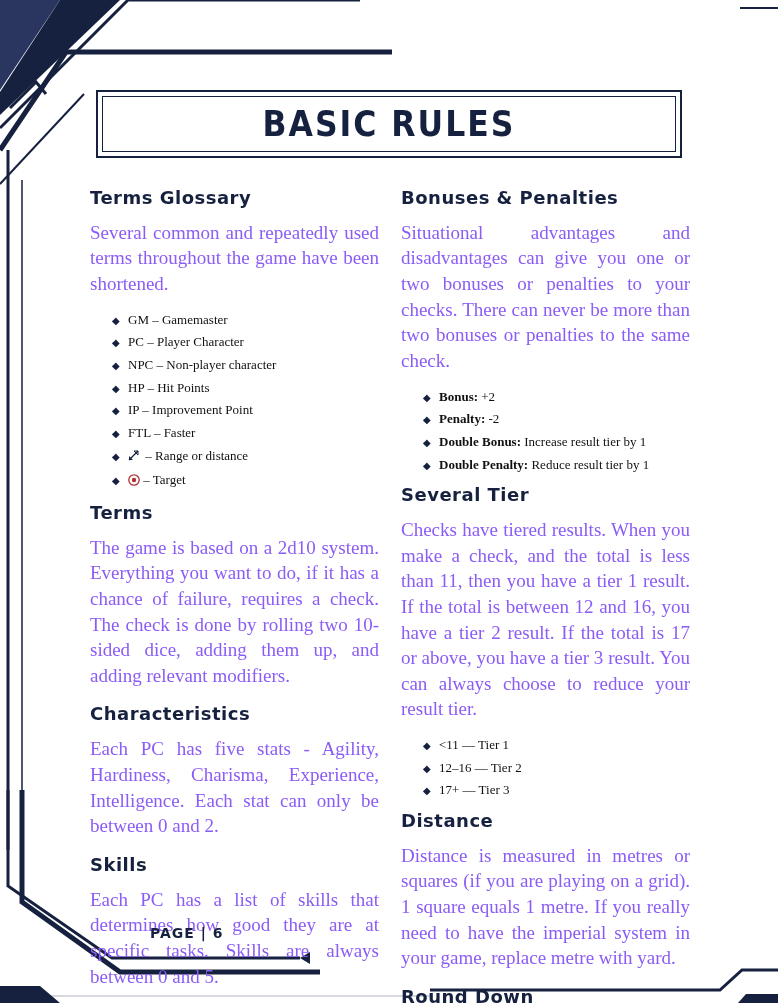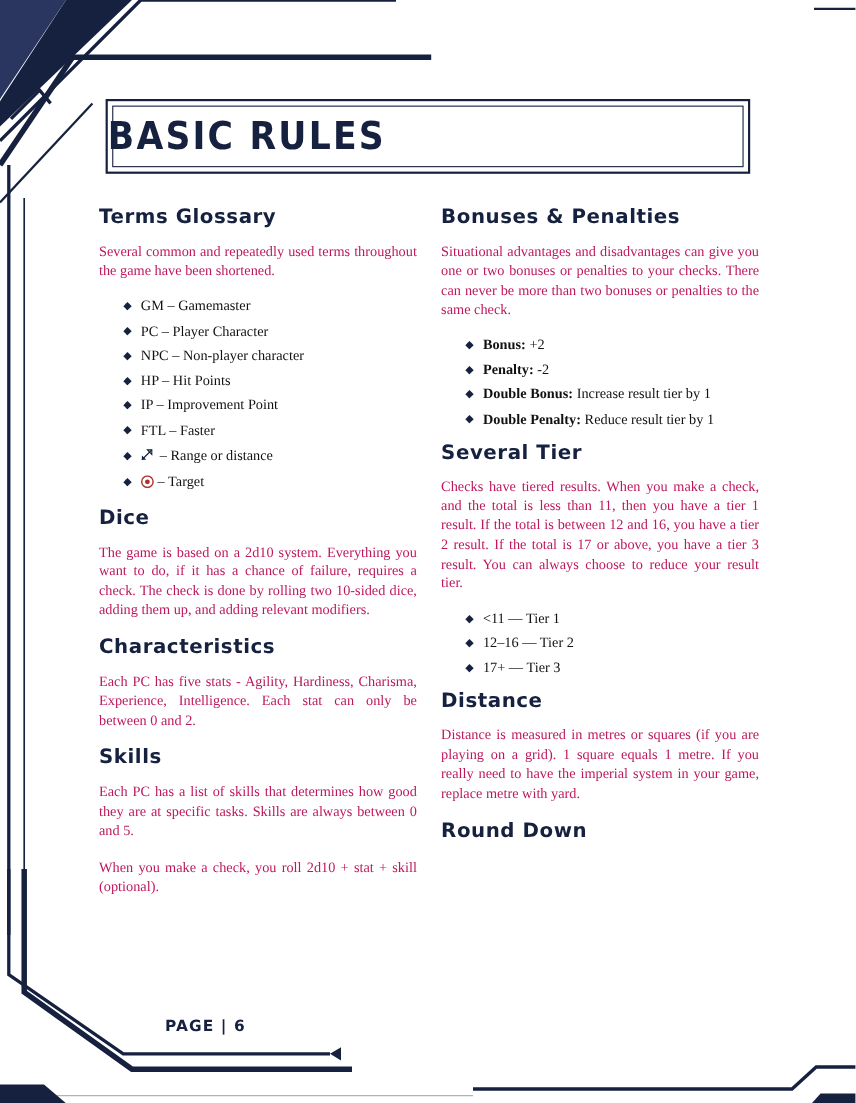--- a/index.html
+++ b/index.html
@@ -44,21 +44,21 @@
     bottom: 4px;
     border: 1px solid #16213f;
     box-sizing: border-box;
   }
   #title-text {
     position: absolute;
     left: 0;
     right: 0;
     top: 50%;
     transform: translateY(-50%);
-    text-align: left;
+    text-align: center;
     font-family: "DejaVu Sans", sans-serif;
     font-weight: bold;
     font-size: 35px;
     letter-spacing: 2px;
     color: #16213f;
     font-stretch: condensed;
   }
 
   
   #content {
@@ -80,25 +80,25 @@
     letter-spacing: 0.5px;
     color: #16213f;
     margin: 0 0 12px 0;
     line-height: 1.1;
   }
   .col > h2.sec + p { margin-top: 0; }
   .col > *:first-child { margin-top: 0; }
 
   p.body {
     font-family: "Liberation Serif", serif;
-    font-size: 13px;
+    font-size: 19px;
     line-height: 1.35;
     text-align: justify;
     margin: 0 0 16px 0;
-    color: #be185d;
+    color: #8b5cf6;
   }
 
   ul.bullets {
     list-style: none;
     margin: 0 0 14px 0;
     padding: 0 0 0 22px;
   }
   ul.bullets li {
     font-family: "Liberation Serif", serif;
     font-size: 13px;
@@ -216,21 +216,21 @@
           <span class="inline-icon">
             <svg width="12" height="12" viewBox="0 0 12 12">
                 <circle cx="6" cy="6" r="5.2" fill="none" stroke="#b03030" stroke-width="1.3"></circle>
                 <circle cx="6" cy="6" r="2.2" fill="#b03030"></circle>
               </svg>
           </span>
           <span>– Target</span>
         </li>
       </ul>
 
-      <h2 class="sec">Dice</h2>
+      <h2 class="sec">Terms</h2>
       <p class="body">The game is based on a 2d10 system. Everything you want to do, if it has a chance of failure, requires a check. The check is done by rolling two 10-sided dice, adding them up, and adding relevant modifiers.</p>
 
       <h2 class="sec">Characteristics</h2>
       <p class="body">Each PC has five stats - Agility, Hardiness, Charisma, Experience, Intelligence. Each stat can only be between 0 and 2.</p>
 
       <h2 class="sec">Skills</h2>
       <p class="body">Each PC has a list of skills that determines how good they are at specific tasks. Skills are always between 0 and 5.</p>
 
       <p class="body">When you make a check, you roll 2d10 + stat + skill (optional).</p>
     </div>

